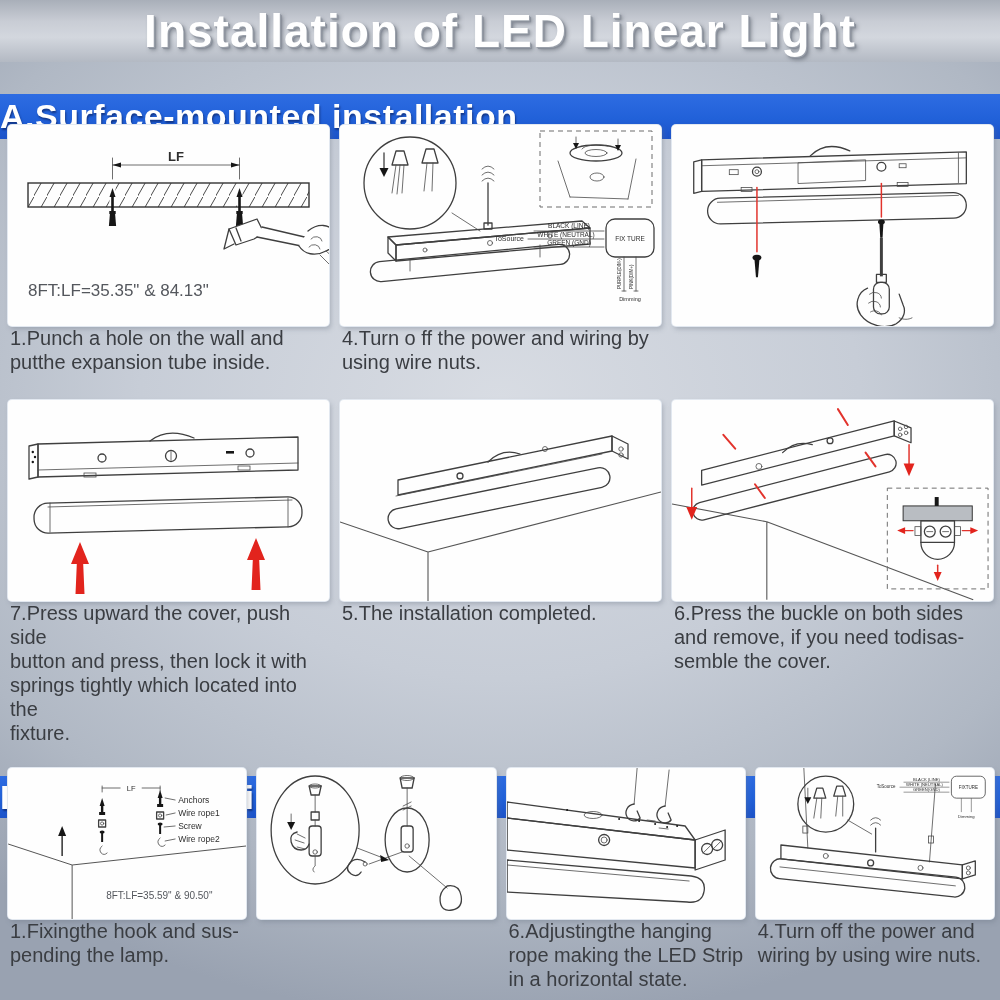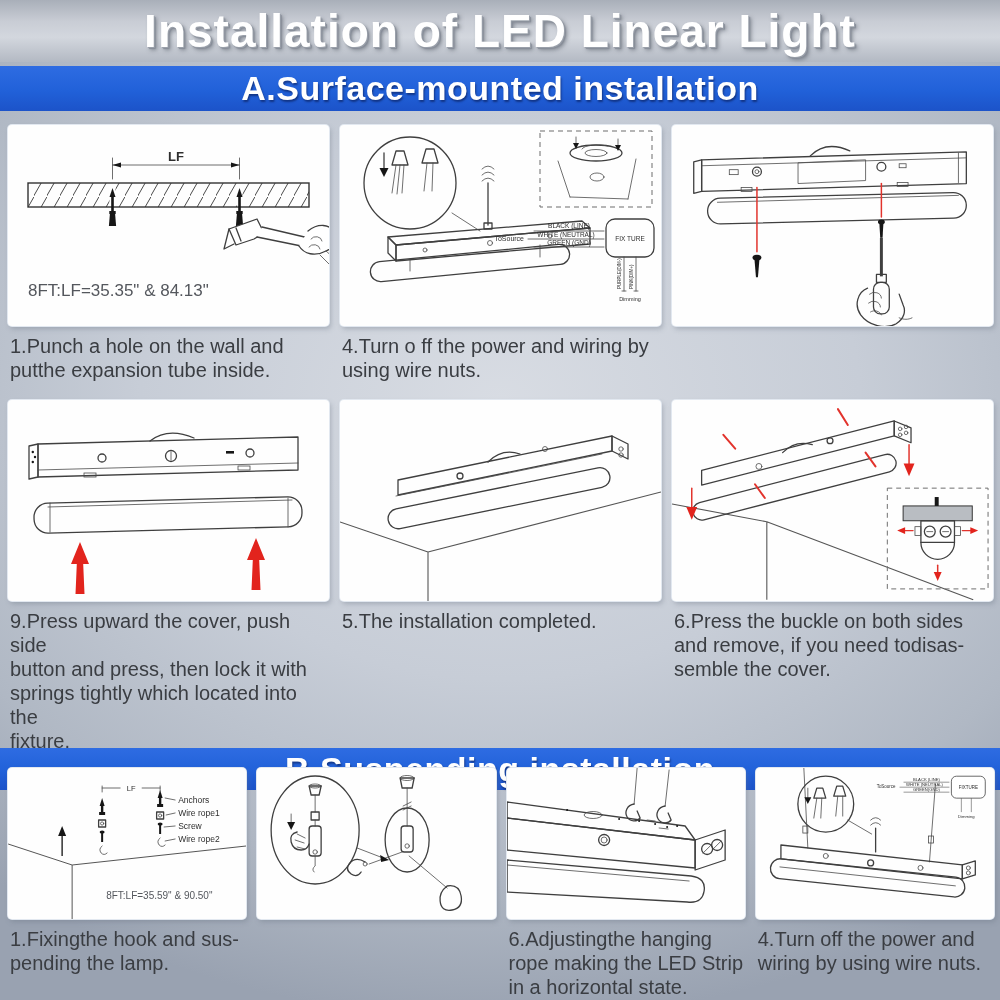--- a/index.html
+++ b/index.html
@@ -4,37 +4,37 @@
 <style>
   html,body{margin:0;padding:0;}
   body{width:1000px;height:1000px;font-family:"Liberation Sans",sans-serif;}
   .page{position:relative;width:1000px;height:1000px;overflow:hidden;
     background:radial-gradient(ellipse 80% 62% at 50% 40%, #d8dce3 0%, #c7cdd7 45%, #b0b8c4 78%, #99a2b1 100%);}
   .title-bar{position:absolute;top:0;left:0;width:100%;height:62px;
     background:linear-gradient(180deg,#a9afb9 0%,#c9cdd5 35%,#d3d7de 60%,#b3b9c3 100%);
     display:flex;align-items:center;justify-content:center;text-align:right;}
   .title-text{font-size:46px;font-weight:bold;color:#ffffff;letter-spacing:1px;white-space:nowrap;
     text-shadow:1px 1px 0 #9aa0aa,2px 2px 1px #878d98,3px 3px 4px rgba(70,76,88,.55);}
-  .banner{position:absolute;left:0;width:100%;display:flex;align-items:center;justify-content:center;
-    background:linear-gradient(180deg,#2e6ce2 0%,#2161d9 55%,#1c53c9 100%);}
+  .banner{position:absolute;left:0;width:100%;display:flex;align-items:center;
+    background:linear-gradient(180deg,#2e6ce2 0%,#2161d9 55%,#1c53c9 100%);margin-top:28px;}
   .banner-a{top:66px;height:45px;}
   .banner-b{top:748px;height:42px;}
   .banner-text{font-size:34px;font-weight:bold;color:#ffffff;letter-spacing:.5px;
     text-shadow:1px 2px 2px rgba(8,20,70,.55);}
   .row{position:absolute;left:8px;right:7px;display:flex;gap:11px;}
   .row-a1{top:125px;}
   .row-a2{top:400px;}
   .row-b{top:768px;left:8px;right:6px;gap:11px;}
   .col{flex:1;display:flex;flex-direction:column;min-width:0;}
   .card{background:#fefefe;border-radius:4px;
     box-shadow:0 0 0 1px #e2e8f0,2px 3px 5px rgba(105,115,132,.38);}
   .card-tall{height:201px;}
   .card-short{height:151px;}
   .card svg{display:block;width:100%;height:100%;}
-  .caption{margin-top:8px;padding-left:2px;font-size:20px;line-height:24px;color:#3a3d42;white-space:pre-line;}
+  .caption{padding-left:2px;font-size:20px;line-height:24px;color:#3a3d42;white-space:pre-line;}
   .ln{fill:none;stroke:#3f3f3f;stroke-width:1.3;stroke-linecap:round;stroke-linejoin:round;}
   .thin{fill:none;stroke:#4a4a4a;stroke-width:.8;stroke-linecap:round;}
   .blk{fill:#161616;stroke:none;}
   .red{fill:#e2241d;stroke:none;}
   .redln{fill:none;stroke:#e2332c;stroke-width:2;stroke-linecap:round;}
   .redthin{fill:none;stroke:#e2332c;stroke-width:1.5;stroke-linecap:round;}
   .dash{fill:none;stroke:#6d6d6d;stroke-width:1;stroke-dasharray:5 4;}
   svg text{font-family:"Liberation Sans",sans-serif;fill:#2e2e2e;}
   .note{fill:#54575d;}
 </style>
@@ -225,21 +225,21 @@
           <g>
             <rect class="ln" x="26" y="100" width="268" height="30" rx="14" transform="rotate(-1.5 160 115)" fill="#fff"></rect>
             <path class="thin" d="M40,107 L284,100 M42,103 V132 M280,98 V127"></path>
           </g>
           <g>
             <polygon class="red" points="72,142 63,164 68.8,164 67.5,194 76.5,194 75.2,164 81,164"></polygon>
             <polygon class="red" points="248,138 239,160 244.8,160 243.5,190 252.5,190 251.2,160 257,160"></polygon>
           </g>
         </svg>
       </div>
-      <div class="caption">9.Press upward the cover, push side
+      <div class="caption">7.Press upward the cover, push side
 button and press, then lock it with
 springs tightly which located into the
 fixture.</div>
     </div>
 
     <div class="col">
       <div class="card card-tall">
         <svg viewBox="0 0 321 201">
           <g>
             <path d="M0,122 L88,152 M88,152 V201 M88,152 L321,92" stroke="#555" stroke-width="1.1" fill="none"></path>

